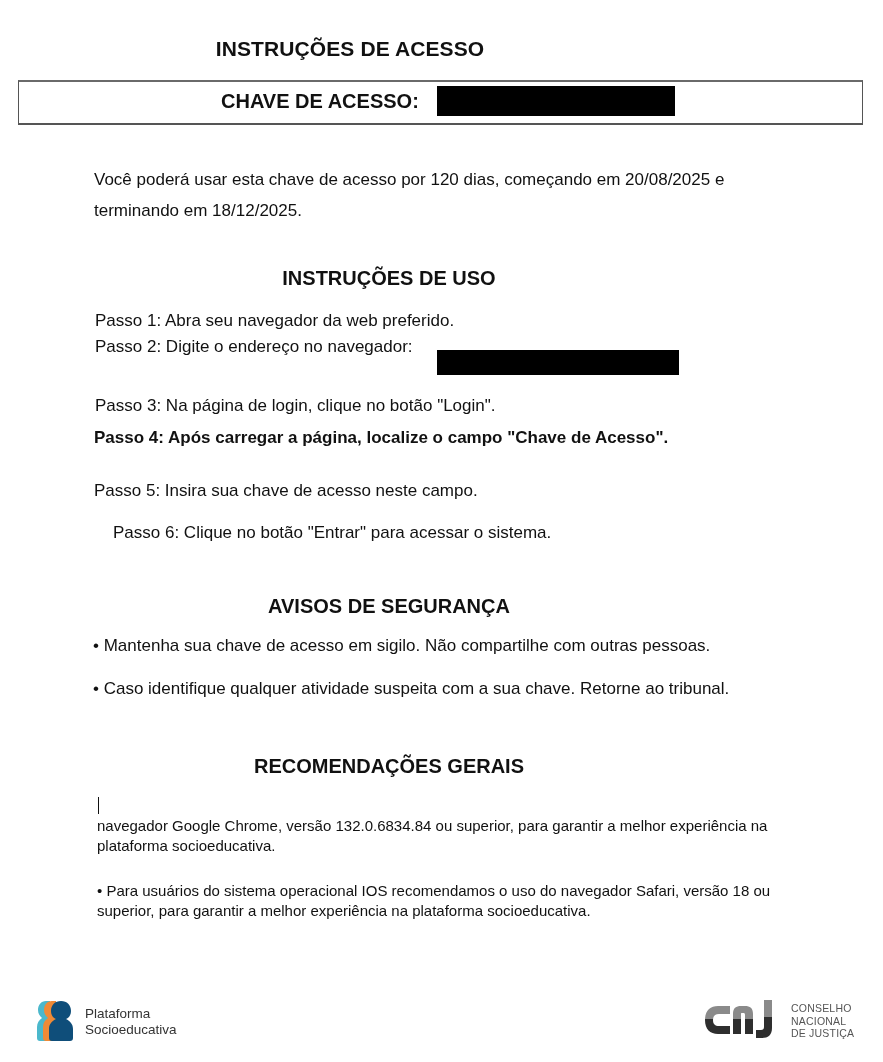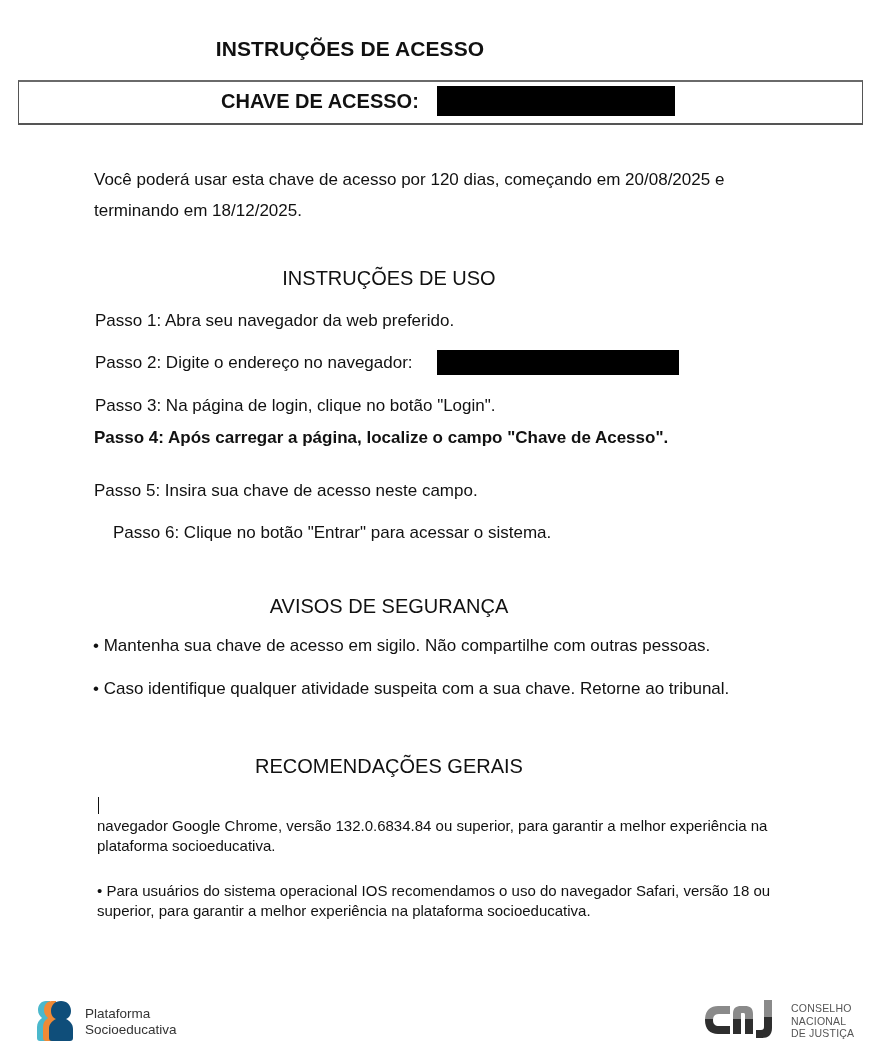--- a/index.html
+++ b/index.html
@@ -4,21 +4,21 @@
 <style>
   html, body { margin:0; padding:0; background:#ffffff; }
   body { width:883px; height:1062px; position:relative; overflow:hidden;
          font-family:"Liberation Sans", sans-serif; color:#111; }
   .abs { position:absolute; }
   .h1 { left:0; width:700px; text-align:center; font-weight:bold; font-size:21px; top:37px; letter-spacing:0.1px; }
   .keybox { left:18px; top:80px; width:843px; height:41px; border:1px solid #555; border-top:2px solid #6a6a6a; border-bottom:2px solid #555; }
   .keylabel { left:221px; top:90px; font-weight:bold; font-size:20px; }
   .redact { background:#000; }
   .validity { left:94px; top:164px; width:700px; font-size:17px; line-height:31px; }
-  .h2 { left:0; width:778px; text-align:center; font-weight:normal; font-size:20px; }
+  .h2 { left:0; width:778px; text-align:center; font-weight:bold; font-size:20px; }
   .step { left:95px; font-size:17px; white-space:nowrap; }
   .bullet { left:93px; font-size:17px; white-space:nowrap; }
   .rec { left:97px; width:700px; font-size:15px; line-height:20px; }
   .cursor { display:inline-block; width:1px; height:17px; background:#111; vertical-align:-3px; margin-left:1px; }
   .logo-left { left:36px; top:999px; }
   .logo-left-text { left:85px; top:1006px; font-size:13.5px; line-height:16px; color:#333; }
   .logo-right { left:702px; top:1000px; }
   .logo-right-text { left:791px; top:1002px; font-size:10.5px; line-height:12.5px; color:#555; letter-spacing:0.2px; }
 </style>
 </head>
@@ -27,21 +27,21 @@
 <div class="abs h1">INSTRUÇÕES DE ACESSO</div>
 
 <div class="abs keybox"></div>
 <div class="abs keylabel">CHAVE DE ACESSO:</div>
 <div class="abs redact" style="left:437px; top:86px; width:238px; height:30px;"></div>
 
 <div class="abs validity">Você poderá usar esta chave de acesso por 120 dias, começando em 20/08/2025 e terminando em 18/12/2025.</div>
 
 <div class="abs h2" style="top:267px;">INSTRUÇÕES DE USO</div>
 <div class="abs step" style="top:311px;">Passo 1: Abra seu navegador da web preferido.</div>
-<div class="abs step" style="top:353px;">Passo 2: Digite o endereço no navegador:</div>
+<div class="abs step" style="top:337px;">Passo 2: Digite o endereço no navegador:</div>
 <div class="abs redact" style="left:437px; top:350px; width:242px; height:25px;"></div>
 <div class="abs step" style="top:396px;">Passo 3: Na página de login, clique no botão "Login".</div>
 <div class="abs step" style="top:428px; left:94px;font-weight:bold;">Passo 4: Após carregar a página, localize o campo "Chave de Acesso".</div>
 <div class="abs step" style="top:481px; left:94px;">Passo 5: Insira sua chave de acesso neste campo.</div>
 <div class="abs step" style="top:523px; left:94px;margin-left:19px;">Passo 6: Clique no botão "Entrar" para acessar o sistema.</div>
 
 <div class="abs h2" style="top:595px;">AVISOS DE SEGURANÇA</div>
 <div class="abs bullet" style="top:636px;text-align:right;">• Mantenha sua chave de acesso em sigilo. Não compartilhe com outras pessoas.</div>
 <div class="abs bullet" style="top:679px;">• Caso identifique qualquer atividade suspeita com a sua chave. Retorne ao tribunal.</div>
 

